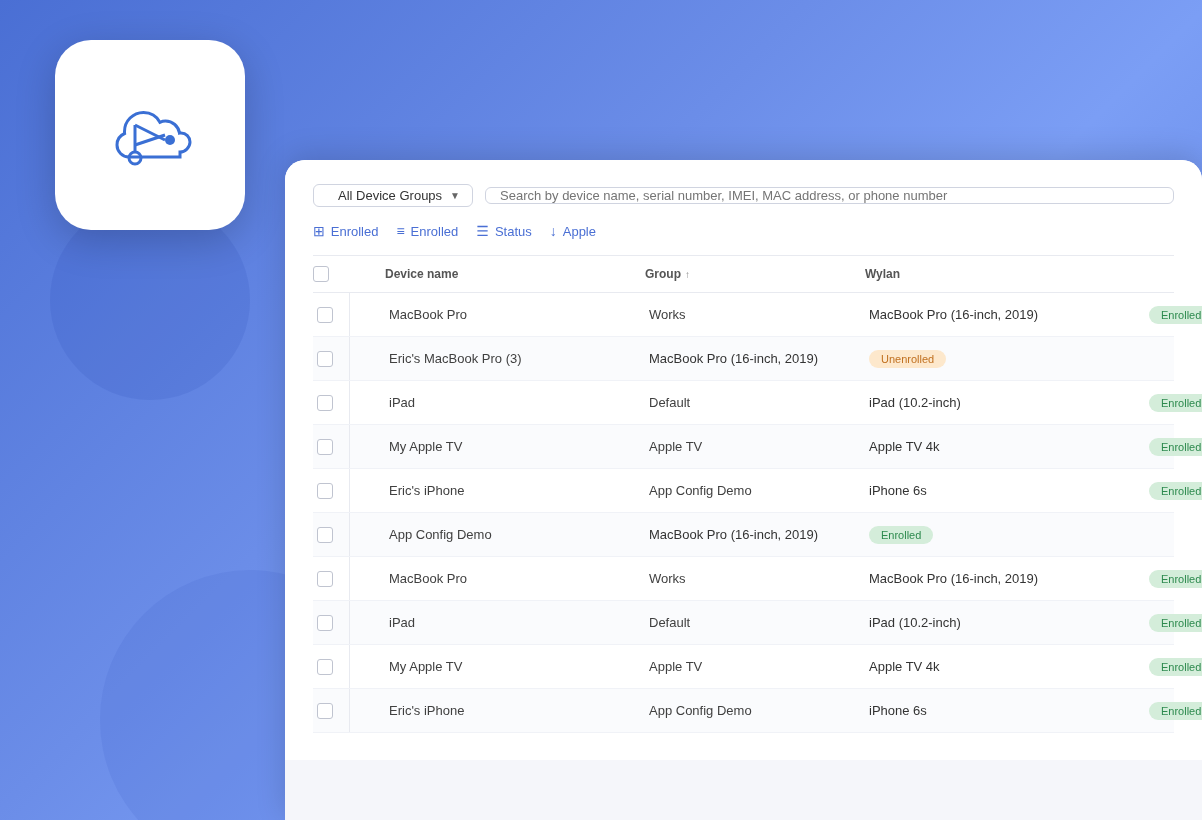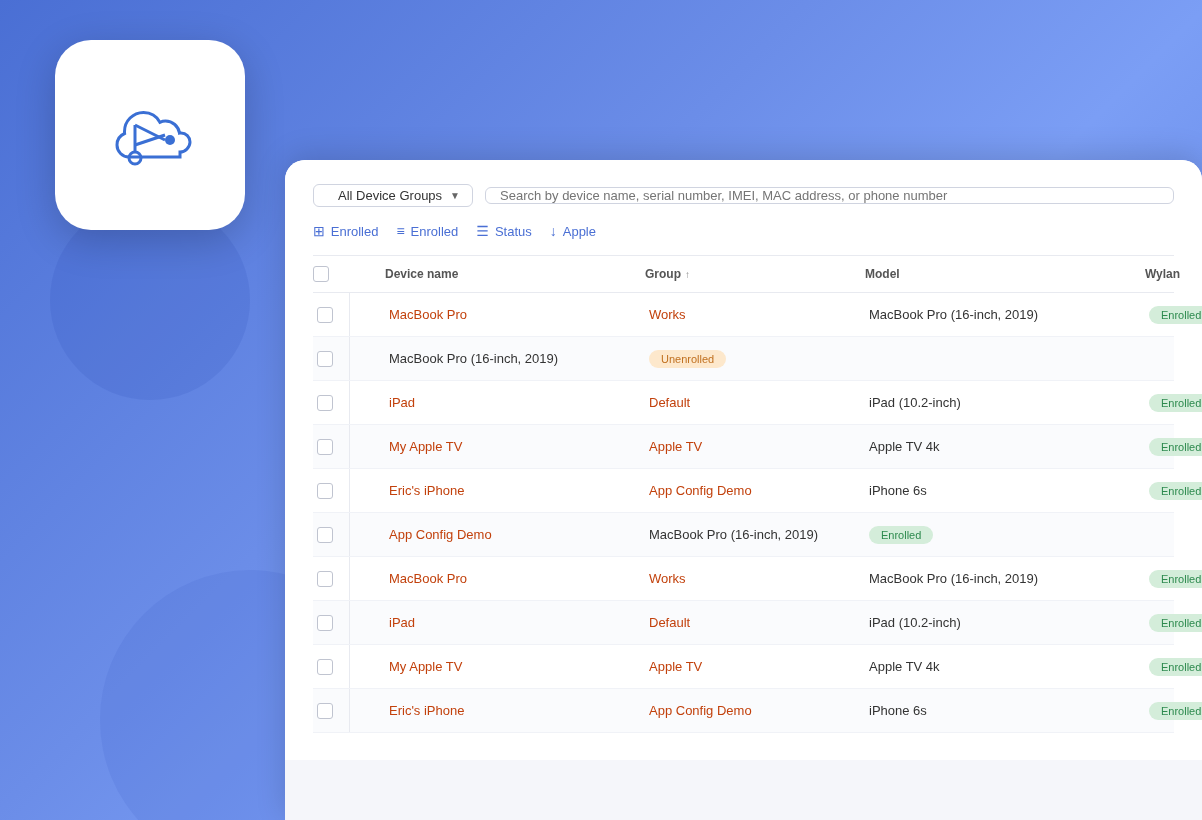--- a/index.html
+++ b/index.html
@@ -198,21 +198,21 @@
     }
 
     .td {
       font-size: 13px;
       color: #333;
       padding: 11px 4px;
       display: flex;
       align-items: center;
     }
     .td-link {
-      color: #c2410c;
+      color: #404040;
       cursor: pointer;
       text-decoration: none;
     }
 
     .checkbox {
       width: 16px;
       height: 16px;
       border: 1px solid #c0c4d0;
       border-radius: 3px;
       background: white;
@@ -299,23 +299,20 @@
         </div>
         <div class="th"></div>
         <div class="th">
           <span>Device name</span>
         </div>
         <div class="th" style="cursor:pointer;">
           <span>Group</span>
           <span class="th-sort">↑</span>
         </div>
         <div class="th">
-          <span>Model</span>
-        </div>
-        <div class="th">
           <span>Wylan</span>
         </div>
       </div>
 
       <div id="table-body">
           <div class="table-row">
     <div class="td">
       <input type="checkbox" class="checkbox" style="">
     </div>
     <div class="td" style="border-left:1px solid #e8eaf0;height:100%;width:1px;padding:0;"></div>
@@ -328,20 +325,23 @@
     <div class="td">MacBook Pro (16-inch, 2019)</div>
     <div class="td">
       <span class="badge badge-enrolled">Enrolled</span>
     </div>
   </div>
           <div class="table-row">
     <div class="td">
       <input type="checkbox" class="checkbox" style="">
     </div>
     <div class="td" style="border-left:1px solid #e8eaf0;height:100%;width:1px;padding:0;"></div>
+    <div class="td">
+      <a class="td-link">Eric's MacBook Pro (3)</a>
+    </div>
     <div class="td">MacBook Pro (16-inch, 2019)</div>
     <div class="td">
       <span class="badge badge-unenrolled">Unenrolled</span>
     </div>
   </div>
           <div class="table-row">
     <div class="td">
       <input type="checkbox" class="checkbox" style="">
     </div>
     <div class="td" style="border-left:1px solid #e8eaf0;height:100%;width:1px;padding:0;"></div>

